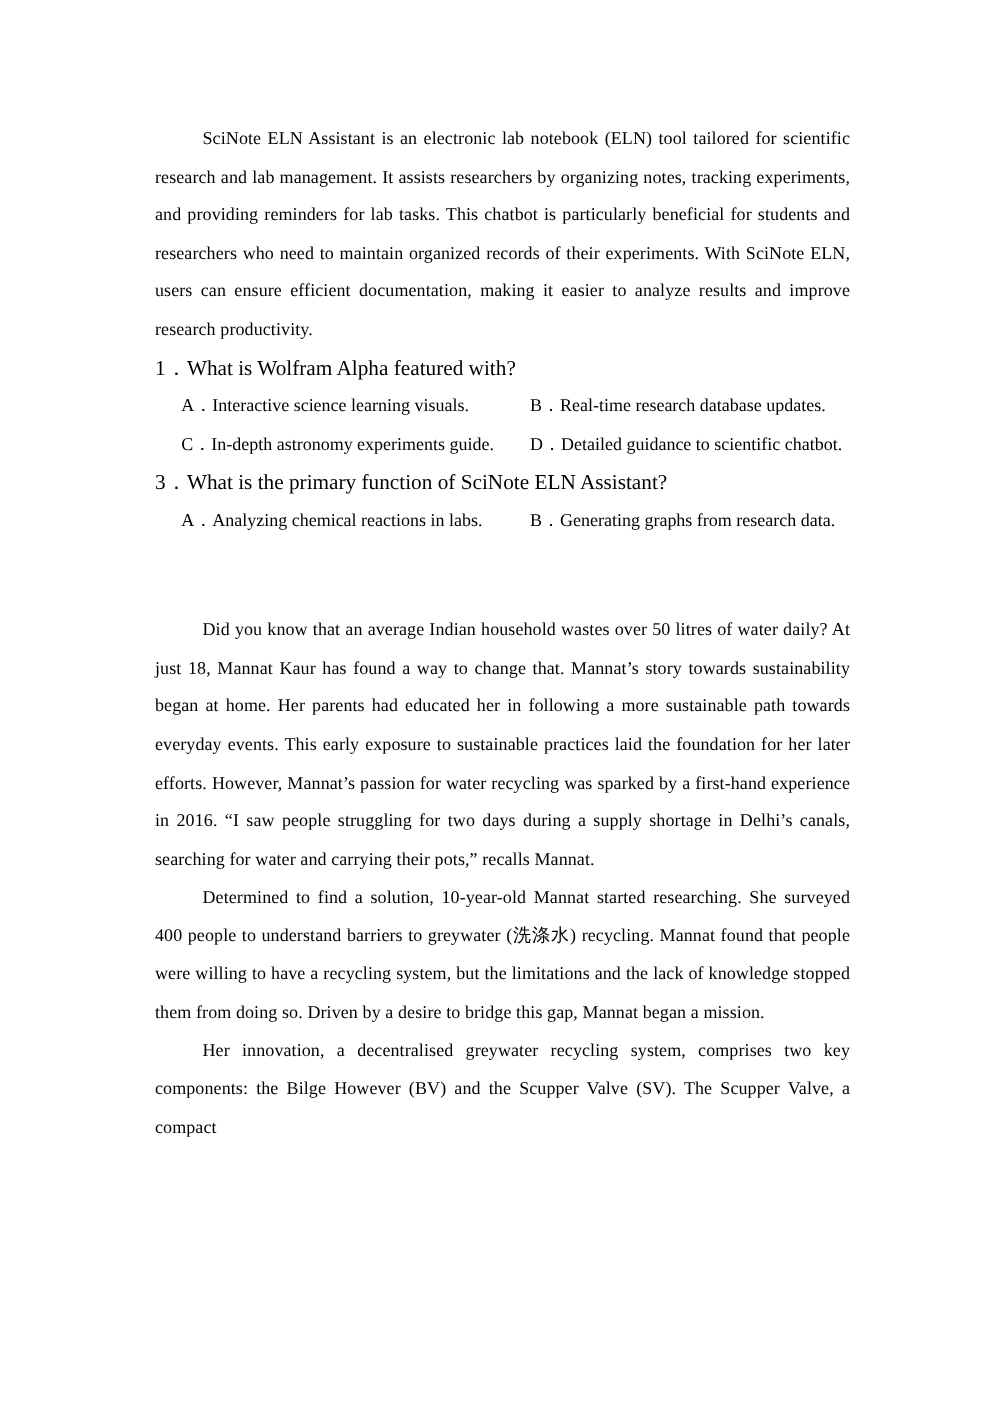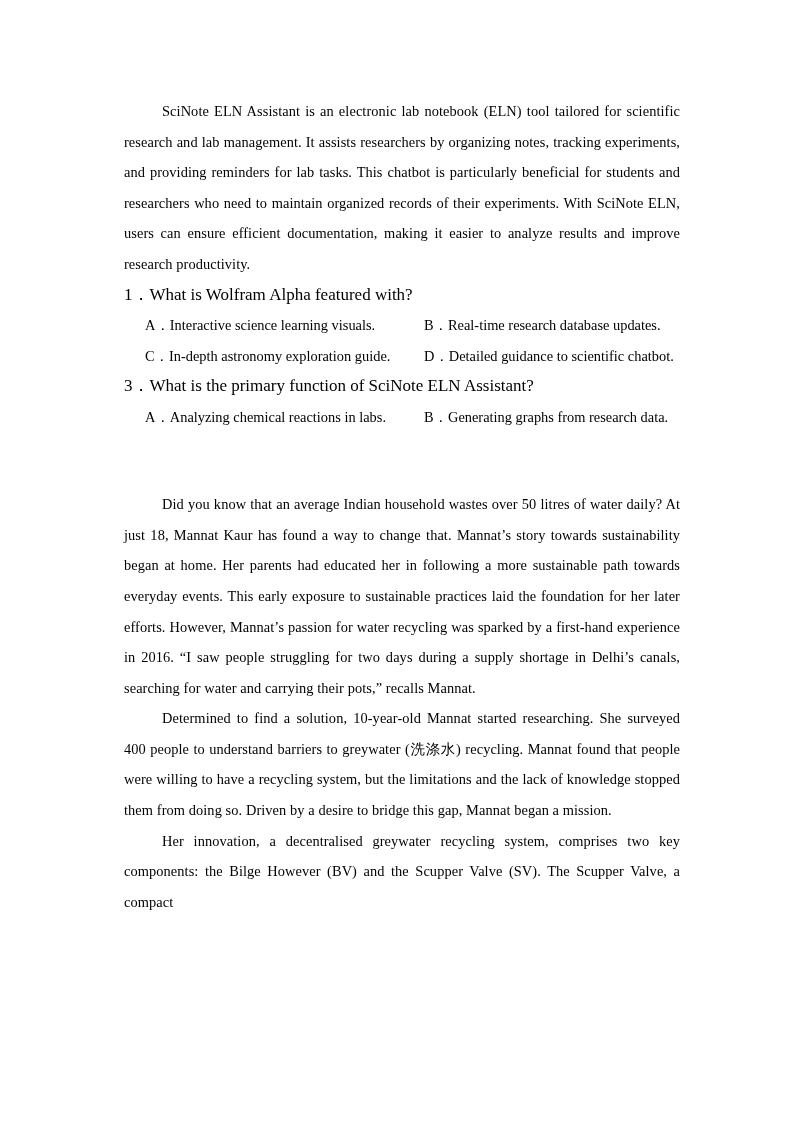--- a/index.html
+++ b/index.html
@@ -109,21 +109,21 @@
 
       <div class="question">
         <div class="qstem">
           <span class="qnum">1．</span><span>What is Wolfram Alpha featured with?</span>
         </div>
         <div class="options">
           <div class="optrow cols">
             <span class="col1"><span>A．</span><span>Interactive science learning visuals.</span></span><span class="col2"><span>B．</span><span>Real-time research database updates.</span></span>
           </div>
           <div class="optrow cols">
-            <span class="col1"><span>C．</span><span>In-depth astronomy exploration guide.</span></span><span class="col2"><span>D．</span><span>Detailed guidance to scientific chatbot.</span></span>
+            <span class="col1"><span>C．</span><span>In-depth astronomy experiments guide.</span></span><span class="col2"><span>D．</span><span>Detailed guidance to scientific chatbot.</span></span>
           </div>
         </div>
       </div>
 
       <div class="question">
         <div class="options">
         </div>
       </div>
 
       <div class="question">

